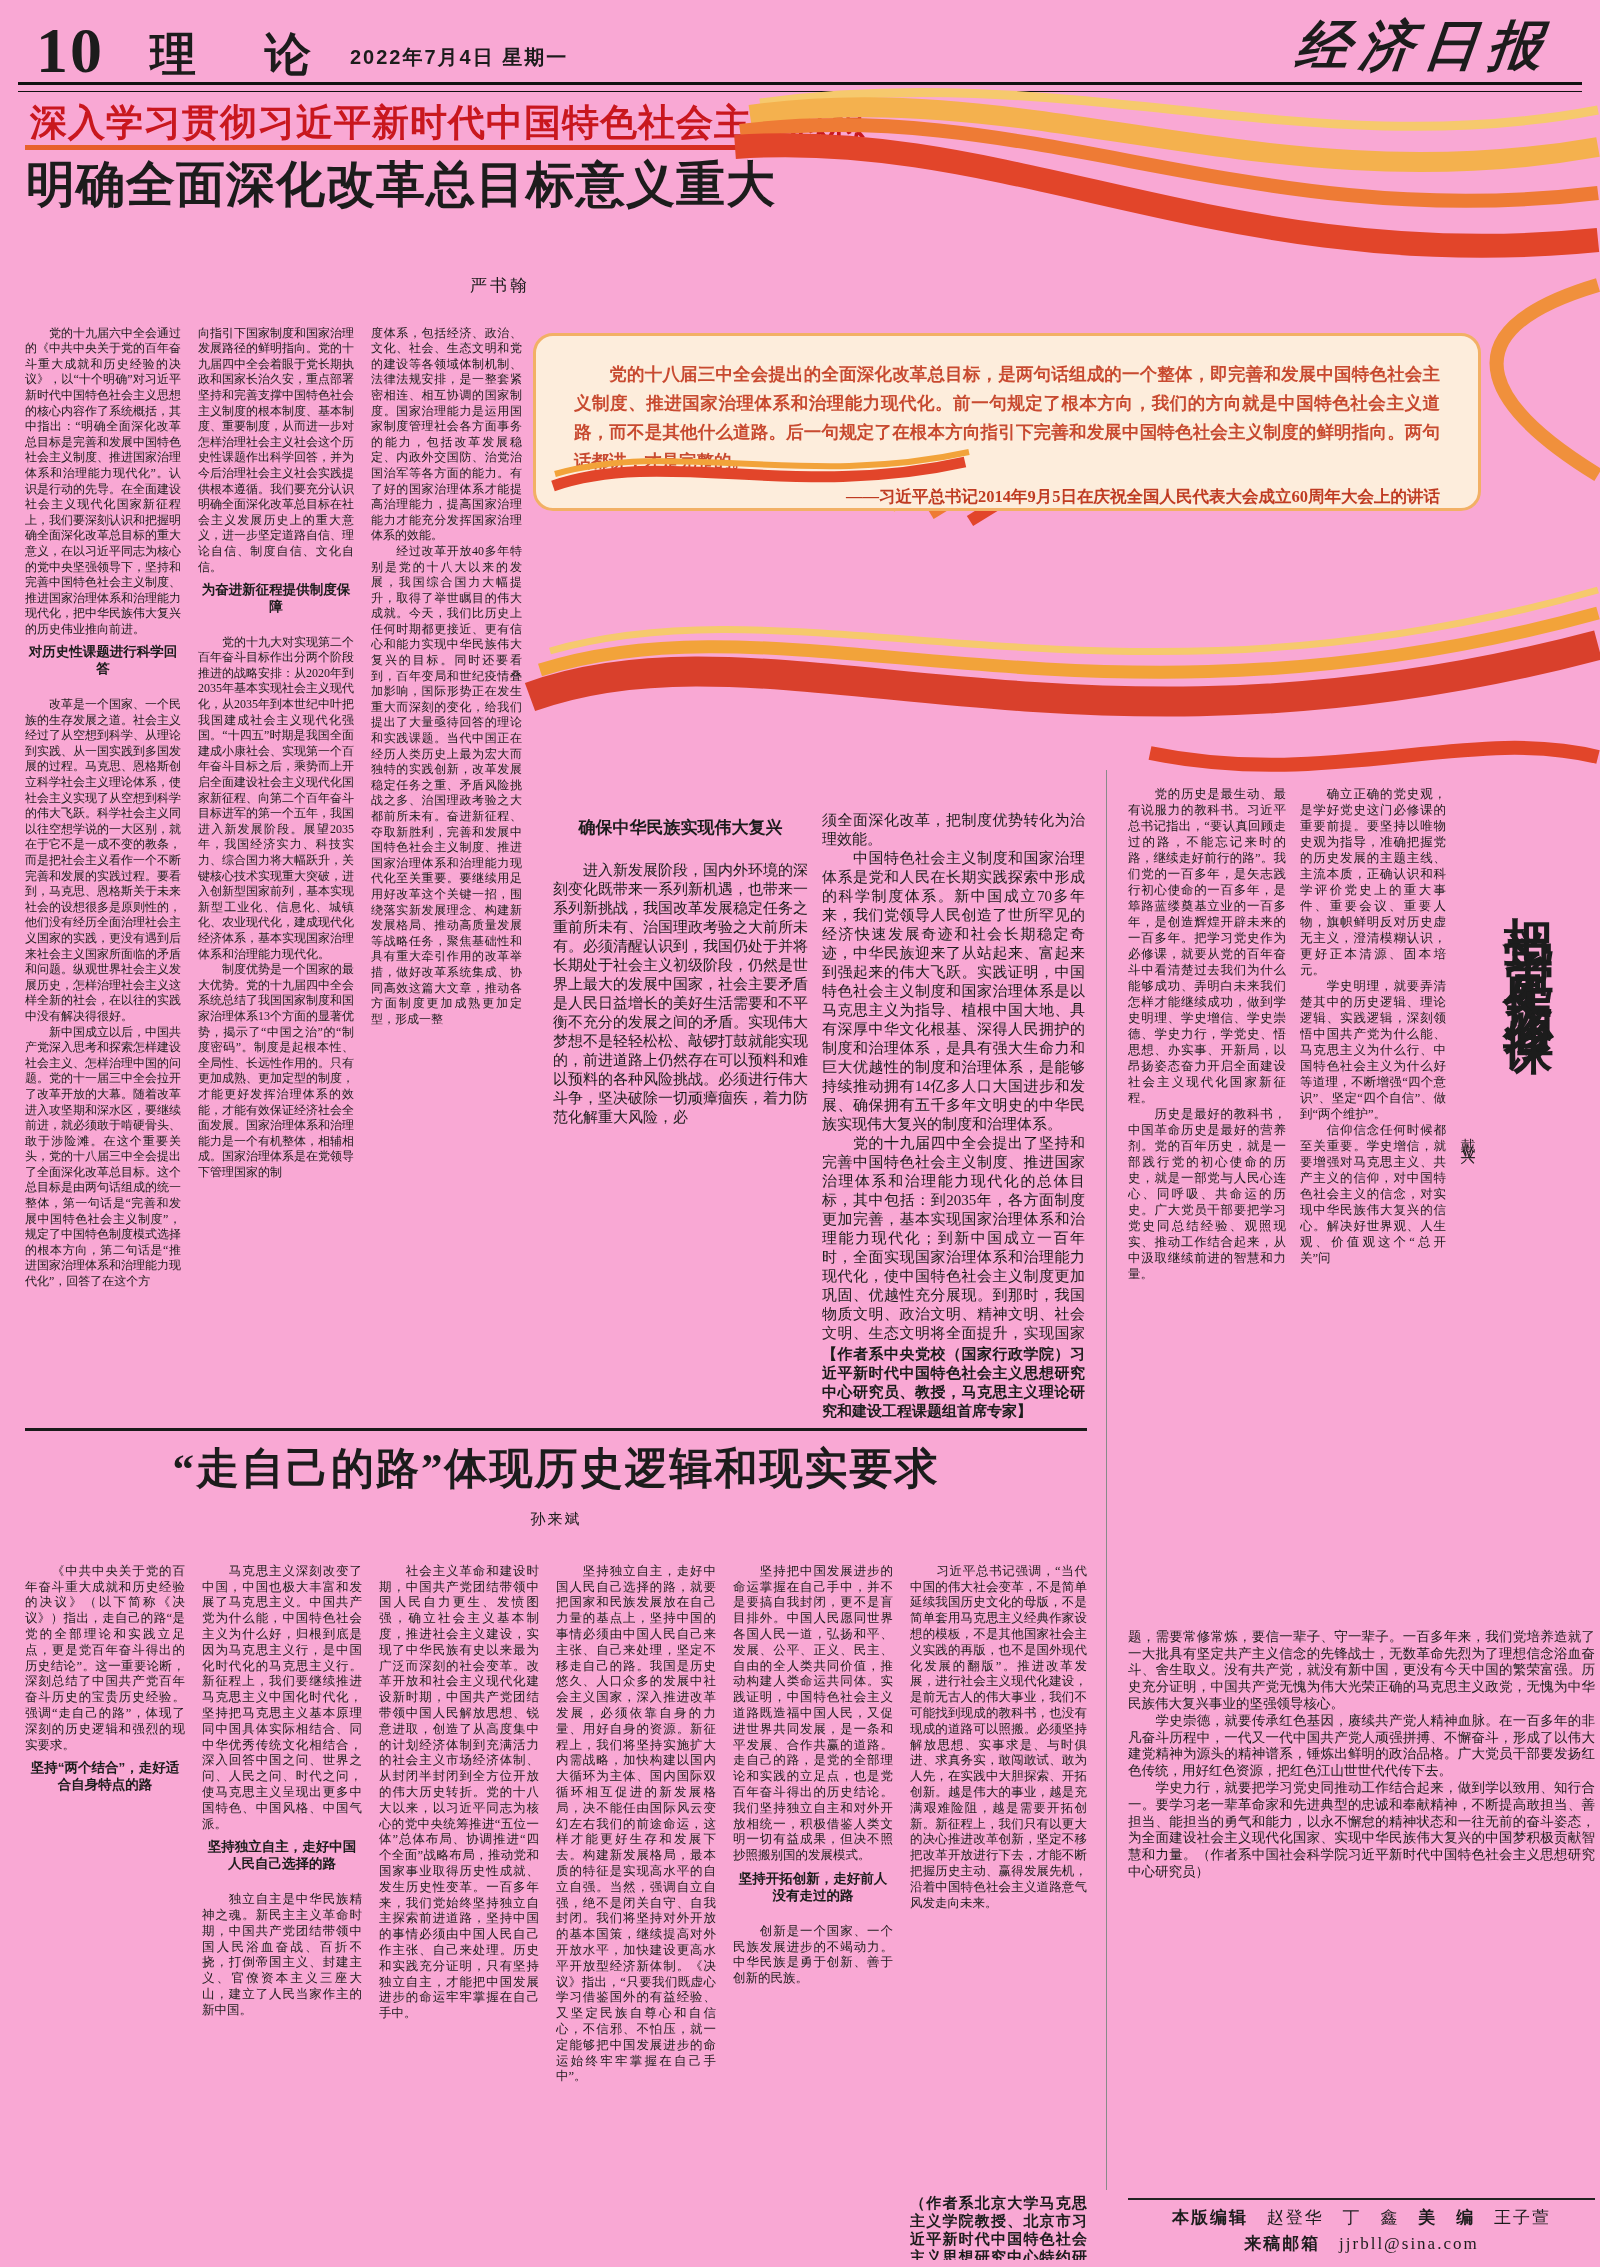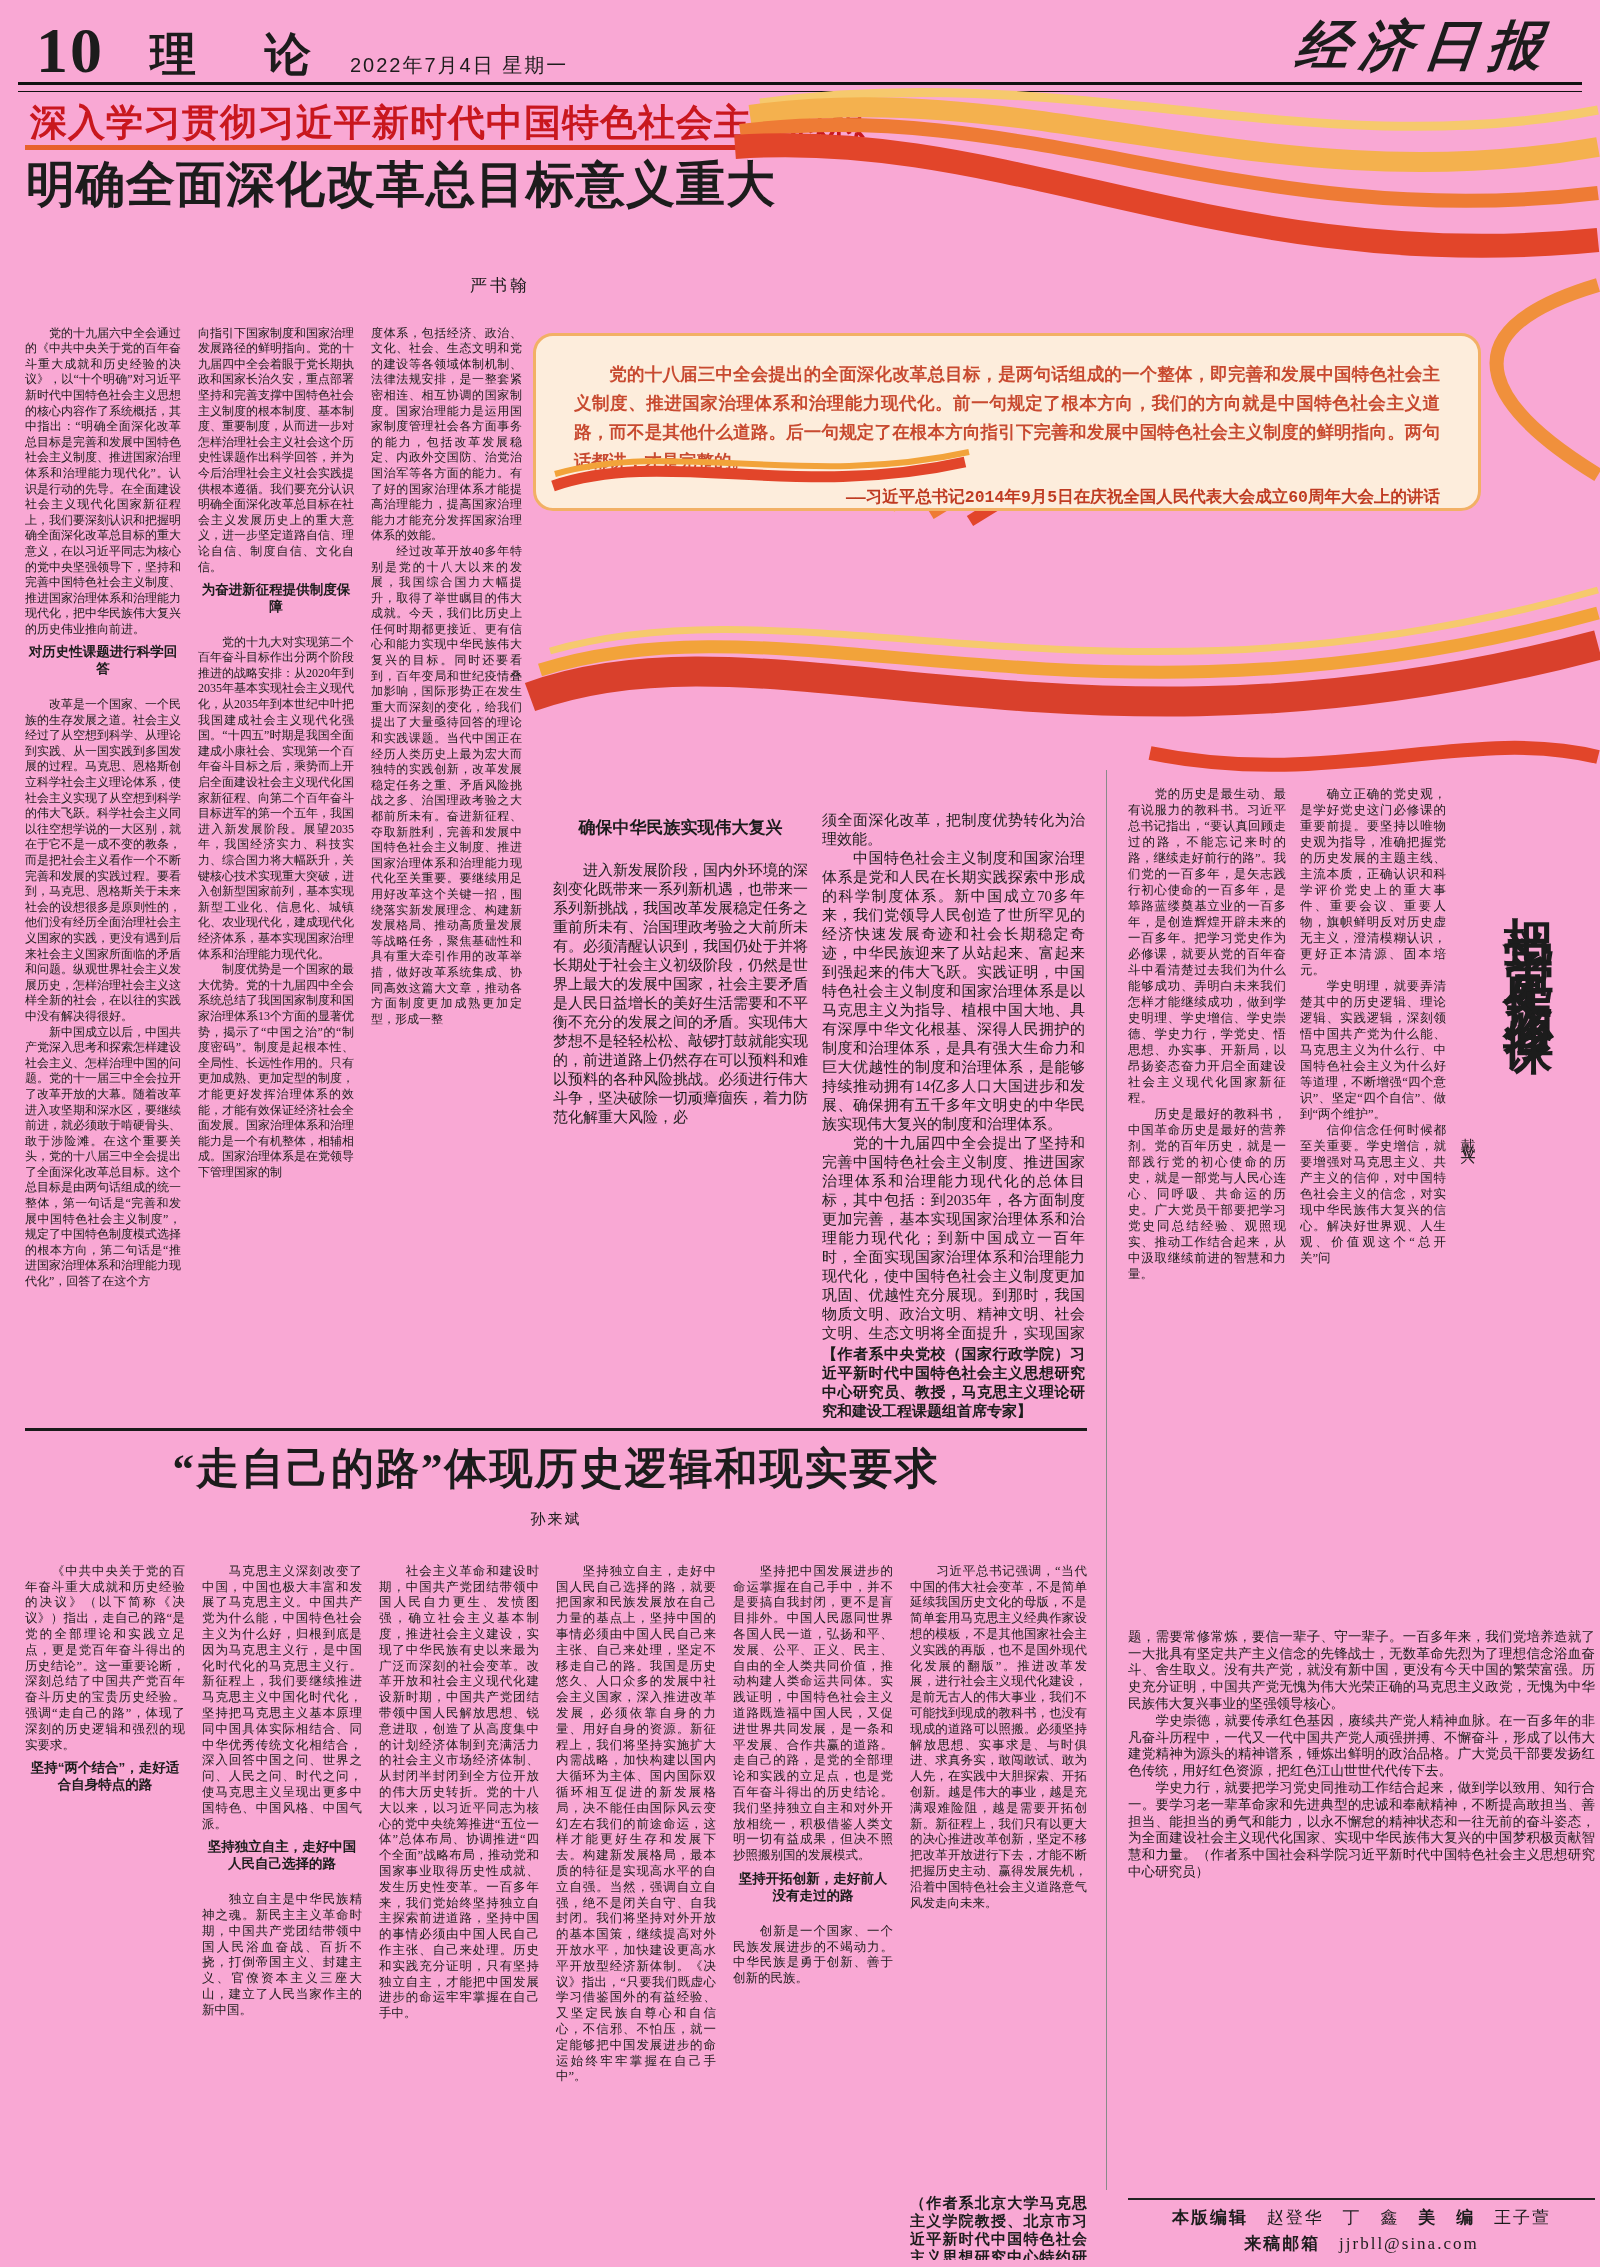--- a/index.html
+++ b/index.html
@@ -3,21 +3,21 @@
 <meta charset="utf-8">
 <style>
   html,body{margin:0;padding:0;background:#ffffff;}
   .page{position:relative;width:1600px;height:2267px;background:#f9a8d4;overflow:hidden;
         font-family:"Liberation Serif","DejaVu Serif",serif;color:#1c1c1c;}
   
   .pageno{position:absolute;left:36px;top:14px;font-size:64px;font-weight:900;
           font-family:"Liberation Serif","DejaVu Serif",serif;letter-spacing:2px;}
   .section-name{position:absolute;left:150px;top:24px;font-size:46px;font-weight:900;
           font-family:"Liberation Sans","DejaVu Sans",sans-serif;letter-spacing:28px;}
-  .date-line{position:absolute;left:350px;top:52px;font-size:20px;font-weight:400;
+  .date-line{position:absolute;left:350px;top:44px;font-size:20px;font-weight:700;
           font-family:"Liberation Sans","DejaVu Sans",sans-serif;letter-spacing:2px;text-align:right;}
   .masthead{position:absolute;right:48px;top:10px;font-size:54px;font-weight:900;font-style:italic;
           font-family:"DejaVu Serif","Liberation Serif",serif;letter-spacing:10px;transform:skewX(-6deg);}
   .head-rule{position:absolute;left:18px;right:18px;top:82px;height:6px;
           border-top:3px solid #111;border-bottom:1px solid #111;}
   
   .eyebrow{position:absolute;left:30px;top:98px;width:760px;font-size:37px;font-weight:900;
           font-family:"Liberation Sans","DejaVu Sans",sans-serif;color:#c9171e;letter-spacing:1px;white-space:nowrap;}
   .eyebrow-rule{position:absolute;left:25px;top:145px;width:762px;height:5px;
           background:linear-gradient(90deg,#e8622b,#d3281f);}
@@ -32,21 +32,21 @@
           font-family:"Liberation Sans","DejaVu Sans",sans-serif;margin:6px 0 4px 0;}
   .subhead-s{font-size:13.5px;line-height:17px;}
   .subhead-w{font-size:17px;line-height:21px;}
   .endnote{position:absolute;overflow:hidden;text-align:justify;font-weight:700;white-space:pre-line;}
   
   .quote-box{position:absolute;background:#fdeddc;border:3px solid #f2b065;border-radius:20px;
           padding:24px 38px 16px 38px;box-sizing:border-box;z-index:3;}
   .quote-text{color:#c84a30;font-weight:700;font-size:17.5px;line-height:29px;text-align:justify;
           font-family:"Liberation Sans","DejaVu Sans",sans-serif;white-space:pre-line;}
   .quote-attr{color:#bf3b22;font-weight:900;font-size:16.5px;text-align:right;margin-top:10px;
-          font-family:Liberation Mono, monospace;}
+          font-family:Liberation Serif, serif;}
   
   .v-divider{position:absolute;width:1px;background:#8a8a8a;}
   .h-divider{position:absolute;height:3px;background:#1a1a1a;}
   
   .headline2{position:absolute;left:25px;top:1440px;width:1062px;text-align:center;font-size:43px;
           font-weight:900;letter-spacing:2px;font-family:"Liberation Serif","DejaVu Serif",serif;white-space:nowrap;}
   .author2{position:absolute;left:25px;top:1510px;width:1062px;text-align:center;font-size:15px;letter-spacing:2px;}
   
   .sidebar-title{position:absolute;left:1496px;top:878px;height:640px;writing-mode:vertical-rl;
           font-size:50px;font-weight:900;font-family:"Liberation Sans","DejaVu Sans",sans-serif;letter-spacing:12px;}

